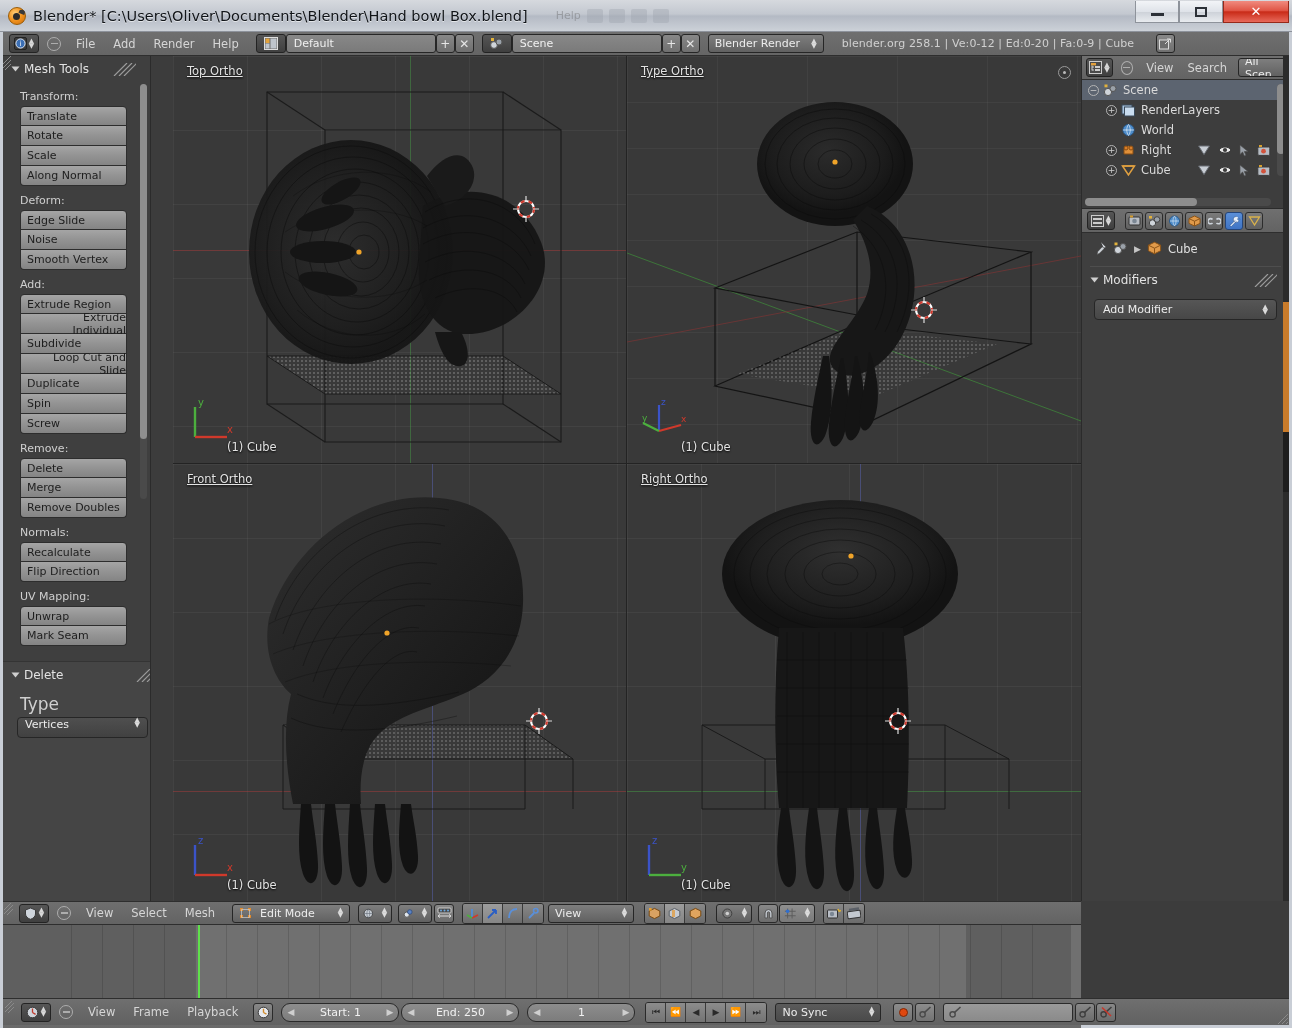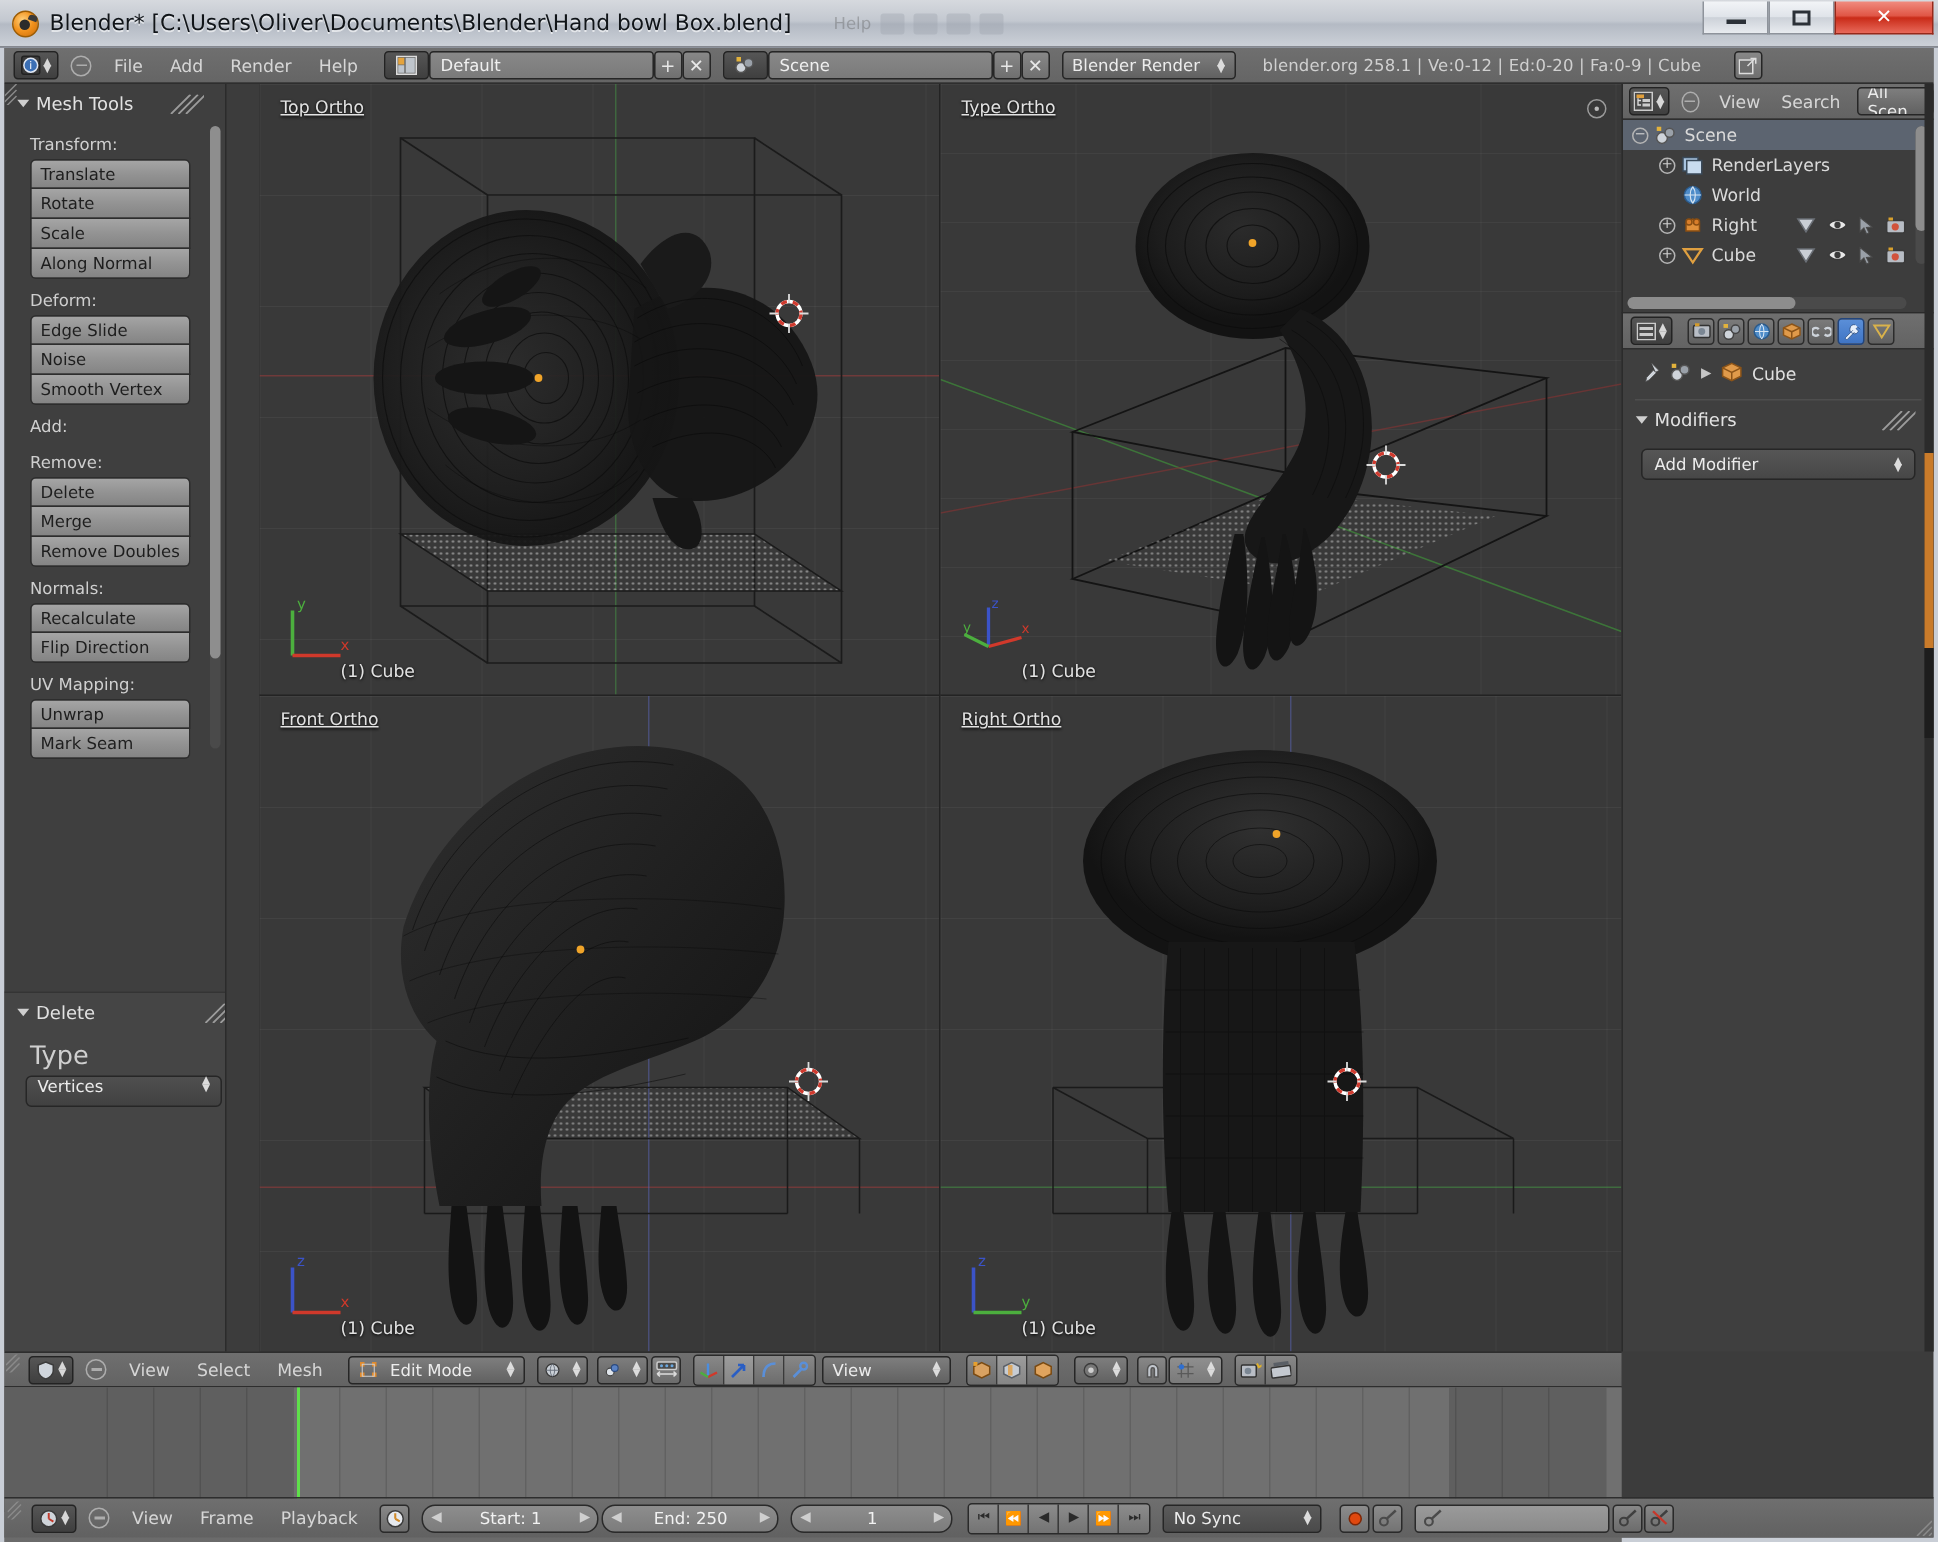--- a/index.html
+++ b/index.html
@@ -414,20 +414,29 @@
           <div class="tool-btn">Scale</div>
           <div class="tool-btn last">Along Normal</div>
         </div>
         <div class="section-label">Deform:</div>
         <div class="tool-col">
           <div class="tool-btn first">Edge Slide</div>
           <div class="tool-btn">Noise</div>
           <div class="tool-btn last">Smooth Vertex</div>
         </div>
         <div class="section-label">Add:</div>
+        <div class="tool-col">
+          <div class="tool-btn first">Extrude Region</div>
+          <div class="tool-btn">Extrude Individual</div>
+          <div class="tool-btn">Subdivide</div>
+          <div class="tool-btn">Loop Cut and Slide</div>
+          <div class="tool-btn">Duplicate</div>
+          <div class="tool-btn">Spin</div>
+          <div class="tool-btn last">Screw</div>
+        </div>
         <div class="section-label">Remove:</div>
         <div class="tool-col">
           <div class="tool-btn first">Delete</div>
           <div class="tool-btn">Merge</div>
           <div class="tool-btn last">Remove Doubles</div>
         </div>
         <div class="section-label">Normals:</div>
         <div class="tool-col">
           <div class="tool-btn first">Recalculate</div>
           <div class="tool-btn last">Flip Direction</div>

